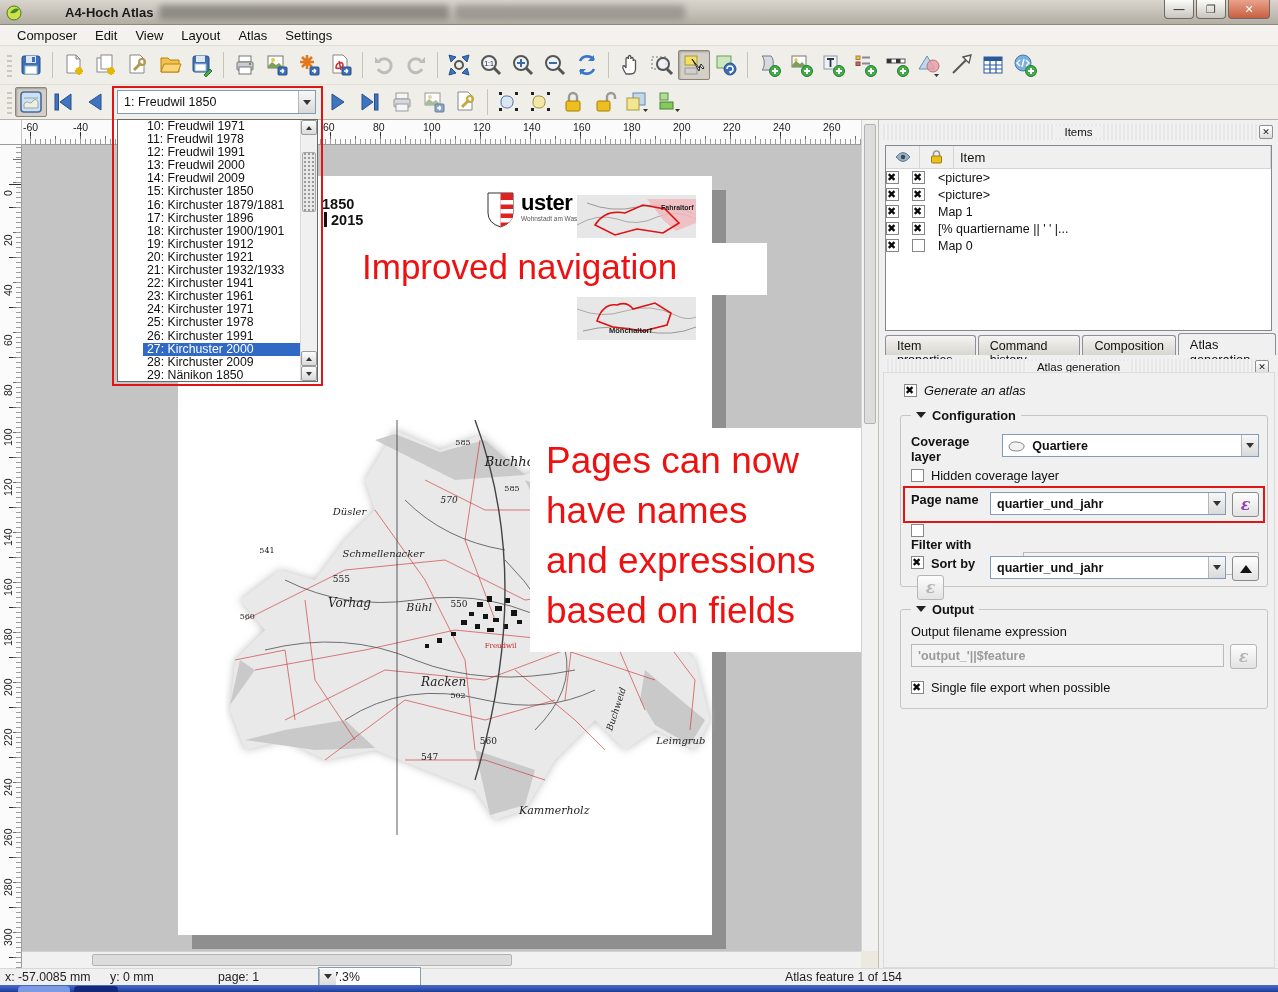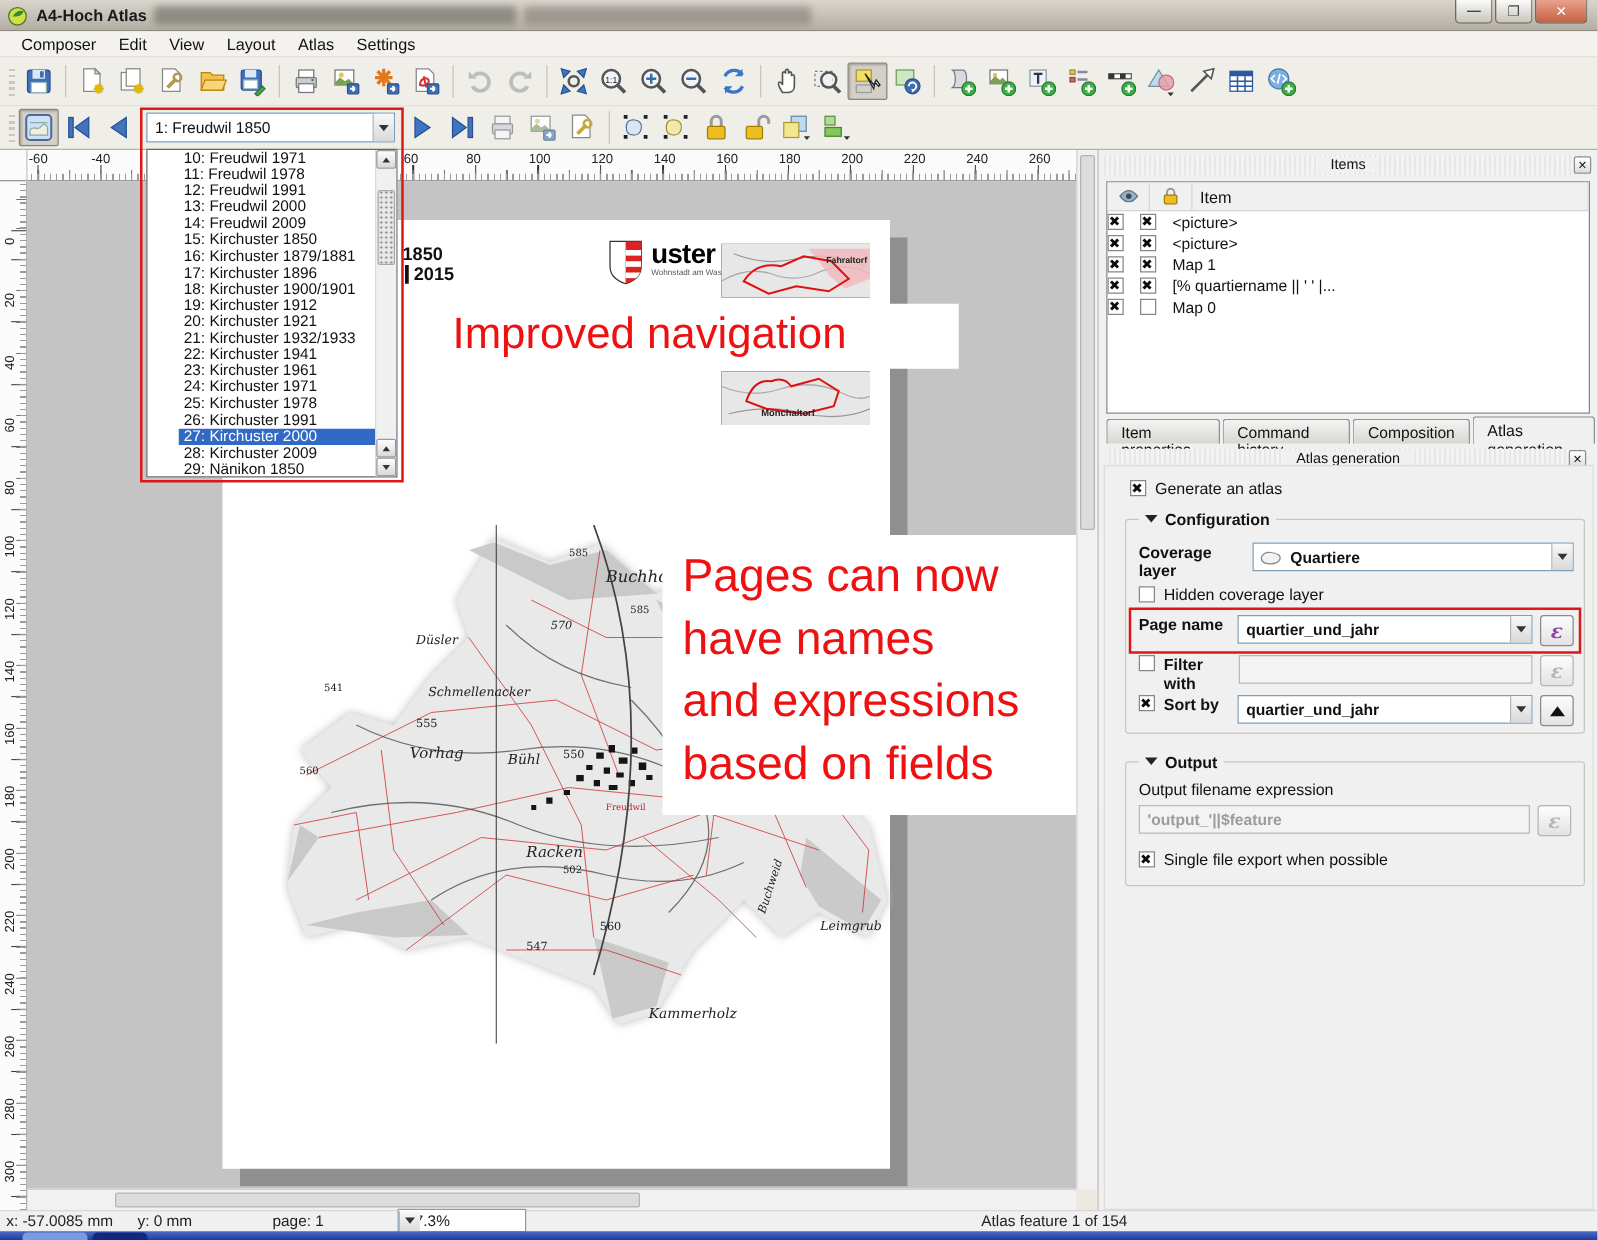--- a/index.html
+++ b/index.html
@@ -5,21 +5,21 @@
   * { box-sizing: border-box; margin:0; padding:0; }
   html,body { width:1278px; height:992px; }
   body { position:relative; overflow:hidden; background:#ece9e0;
          font-family:"Liberation Sans","DejaVu Sans",sans-serif; font-size:13px; color:#111; }
   .abs { position:absolute; }
 
   
   #titlebar { left:0; top:0; width:1278px; height:25px;
     background:linear-gradient(#d9d5cd,#b3aea4); border-bottom:1px solid #8e897d;
     display:flex; align-items:center; padding-left:6px; gap:6px; }
-  #title-text { font-weight:bold; font-size:13px; color:#1a1a1a; }
+  #title-text { font-weight:bold; font-size:13px; color:#1a1a1a;margin-left:36px; }
   .redact { height:15px; border-radius:3px; background:#7d7a74; filter:blur(3px); opacity:.75; }
   #winbtns { position:absolute; right:8px; top:0; display:flex; gap:2px; }
   .winbtn { width:30px; height:19px; border:1px solid #6f6a60; border-top:none;
     border-radius:0 0 4px 4px; background:linear-gradient(#fbfbfa,#c9c5bd);
     display:flex; align-items:center; justify-content:center;
     font-size:11px; font-weight:bold; color:#444; }
   .winbtn.close { background:linear-gradient(#eaa28c,#c75f41); color:#fff; width:42px; }
 
   #menubar { left:0; top:25px; width:1278px; height:21px; background:#f4f2ee;
     border-bottom:1px solid #e0dcd2; display:flex; align-items:center; padding-left:8px; }
@@ -73,21 +73,21 @@
   #hscroll .thumb { position:absolute; top:2px; left:70px; width:420px; height:12px;
     background:#dcdcdc; border:1px solid #b3b3b3; border-radius:2px; }
 
   #page { left:178px; top:176px; width:534px; height:759px; background:#fff;
     box-shadow:14px 14px 0 0 #8f8f8f; }
 
   .year-label { position:absolute; font-weight:bold; font-size:14.5px; color:#111; }
   #logo { left:487px; top:192px; width:210px; height:40px; display:flex; gap:7px; }
   #logo-title { font-weight:bold; font-size:22px; letter-spacing:-.5px; line-height:22px; color:#000; }
   #logo-sub { font-size:6.5px; color:#555; margin-top:1px; }
-  .thumb-map { position:absolute; width:119px; height:43px; border:0; background:#15803d; overflow:hidden; }
+  .thumb-map { position:absolute; width:119px; height:43px; border:0; background:#86efac; overflow:hidden; }
 
   .annotation { position:absolute; background:#ffffff; color:#ee1111; }
   #anno1 { left:352px; top:243px; width:415px; height:52px; font-size:35px; padding:4px 0 0 10px; }
   #anno2 { left:530px; top:428px; width:352px; height:224px; font-size:37px; line-height:50px; padding:8px 0 0 16px; }
 
   
   #dropdown { left:117px; top:119px; width:201px; height:263px; background:#fff;
     border:1px solid #696969; z-index:40;padding-left:25px; }
   .dd-item { height:13.1px; line-height:13px; font-size:12.3px; padding-left:4px; white-space:nowrap; }
   .dd-item.selected { background:#316ac5; color:#fff; }
@@ -815,21 +815,21 @@
       <div class="tab">Composition</div>
       <div class="tab active">Atlas generation</div>
   </div>
 
   <div class="dock-title" id="atlas-dock-title">
     <span class="cap">Atlas generation</span>
     <span class="dock-close">✕</span>
   </div>
 
   <div id="atlas-content">
-    <div class="chk-row" style="left:20px; top:10px;">
+    <div class="chk-row" style="left:20px; top:10px;font-style:italic;">
       <span class="qcheck checked"></span>
       <span>Generate an atlas</span>
     </div>
 
     <div class="groupbox" style="left:16px; top:42px; width:368px; height:172px;">
       <div class="groupbox-title">
         <span class="gb-arrow"></span>
         <span>Configuration</span>
       </div>
       <div class="frow" style="left:10px; top:18px; width:348px;">
@@ -852,21 +852,21 @@
       <div class="frow" style="left:10px; top:76px; width:348px;">
         <span class="lbl">Page name</span>
         <div class="combo" style="margin-left:auto; width:236px;">
           <span class="val">quartier_und_jahr</span>
           <span class="arrowbtn">
               <span class="tri-down"></span>
             </span>
         </div>
         <div class="expr-btn" style="margin-left:6px">ε</div>
       </div>
-      <div class="frow" style="left:10px; top:108px; width:348px;">
+      <div class="frow" style="left:10px; top:108px; width:348px;flex-direction:column;">
         <span class="qcheck" style="margin-right:7px"></span>
         <span class="lbl">Filter with</span>
         <div class="lineedit" style="margin-left:auto; width:236px;"></div>
         <div class="expr-btn disabled" style="margin-left:6px">ε</div>
       </div>
       <div class="frow" style="left:10px; top:140px; width:348px;">
         <span class="qcheck checked" style="margin-right:7px"></span>
         <span class="lbl">Sort by</span>
         <div class="combo" style="margin-left:auto; width:236px;">
           <span class="val">quartier_und_jahr</span>

